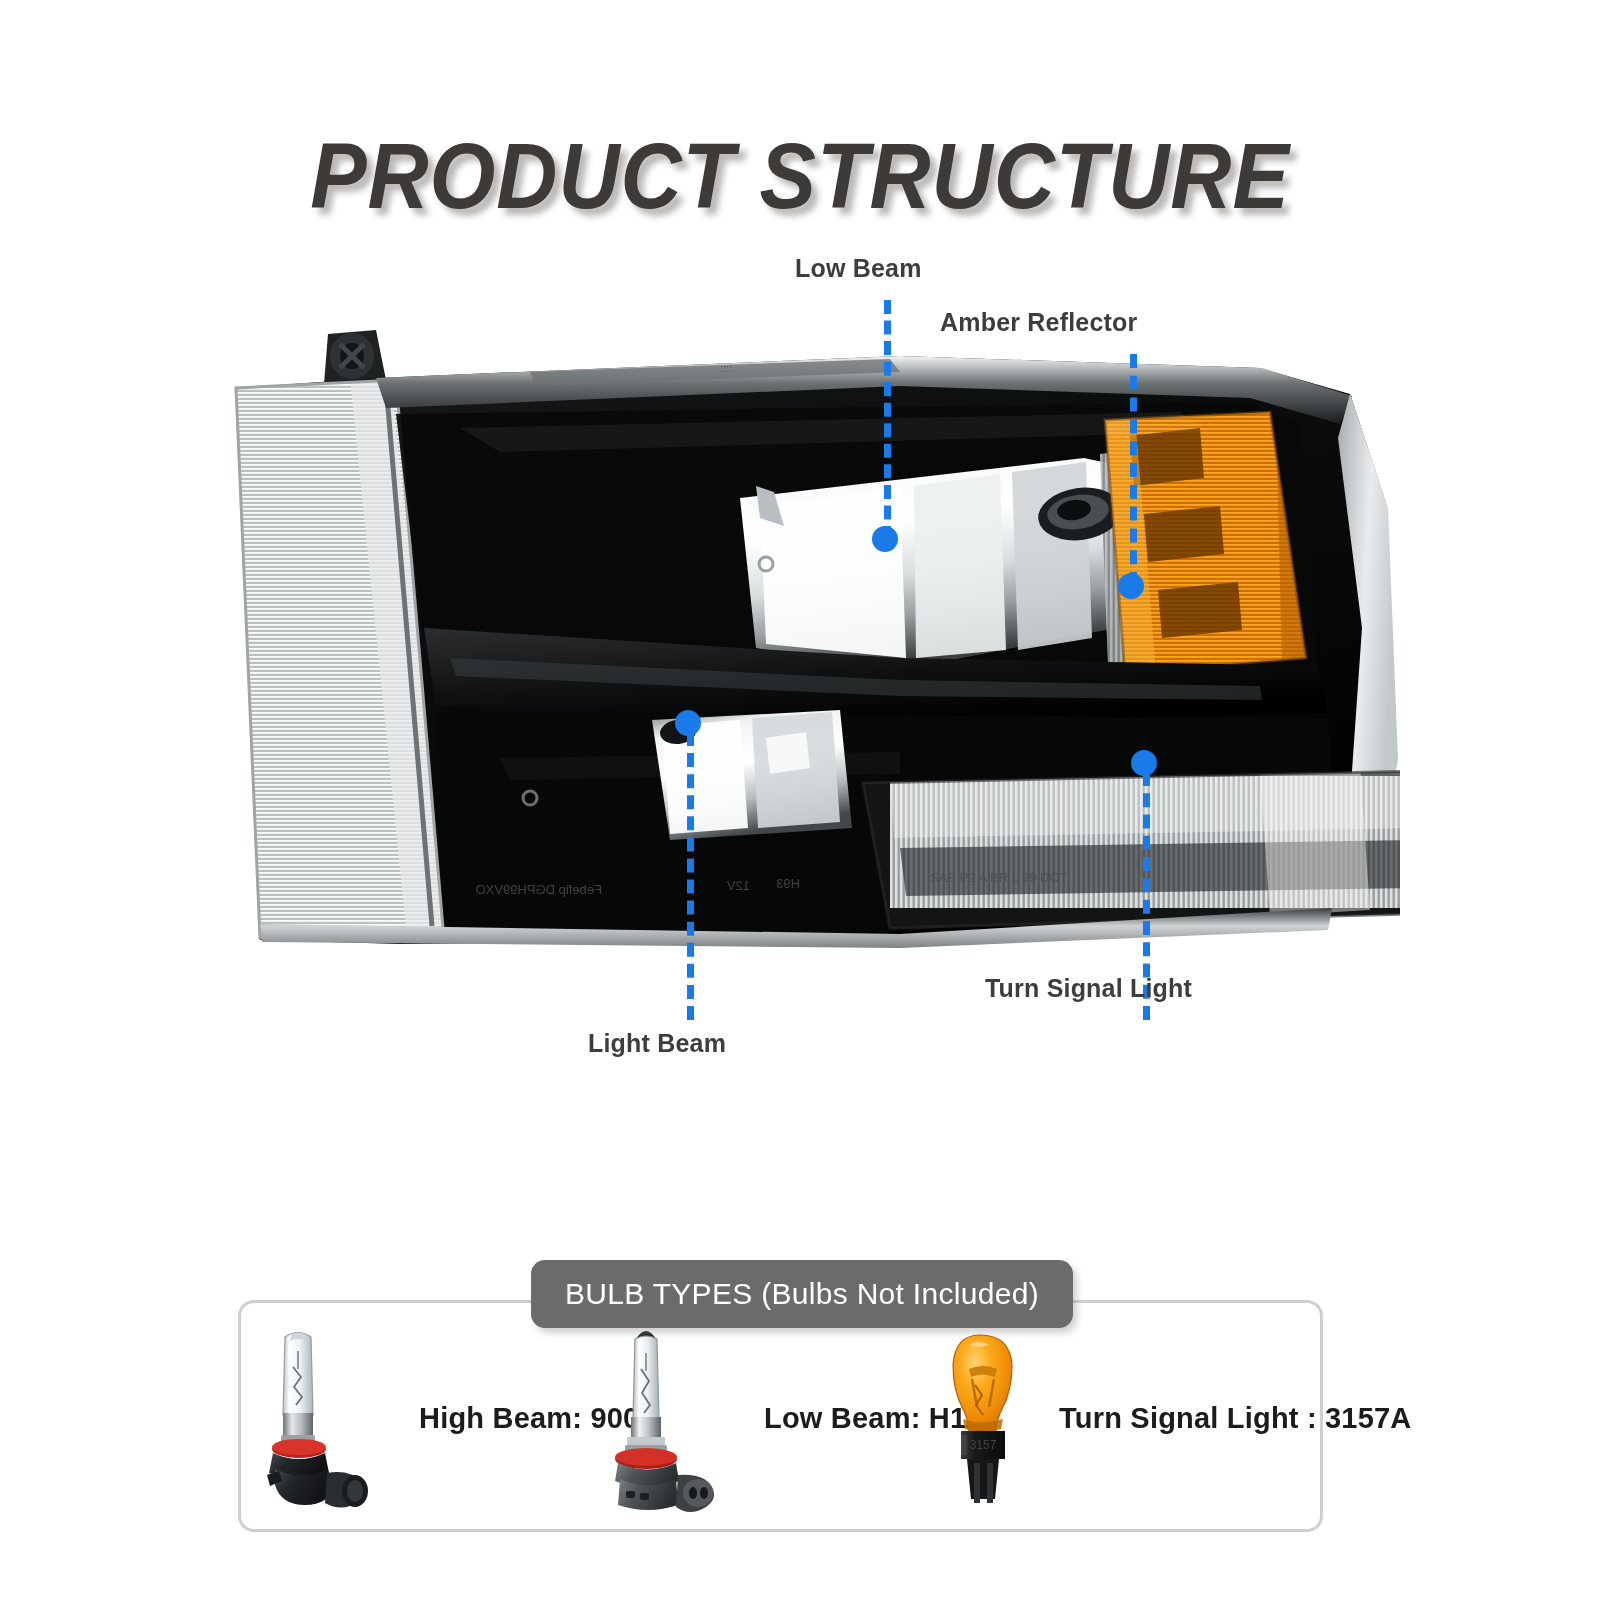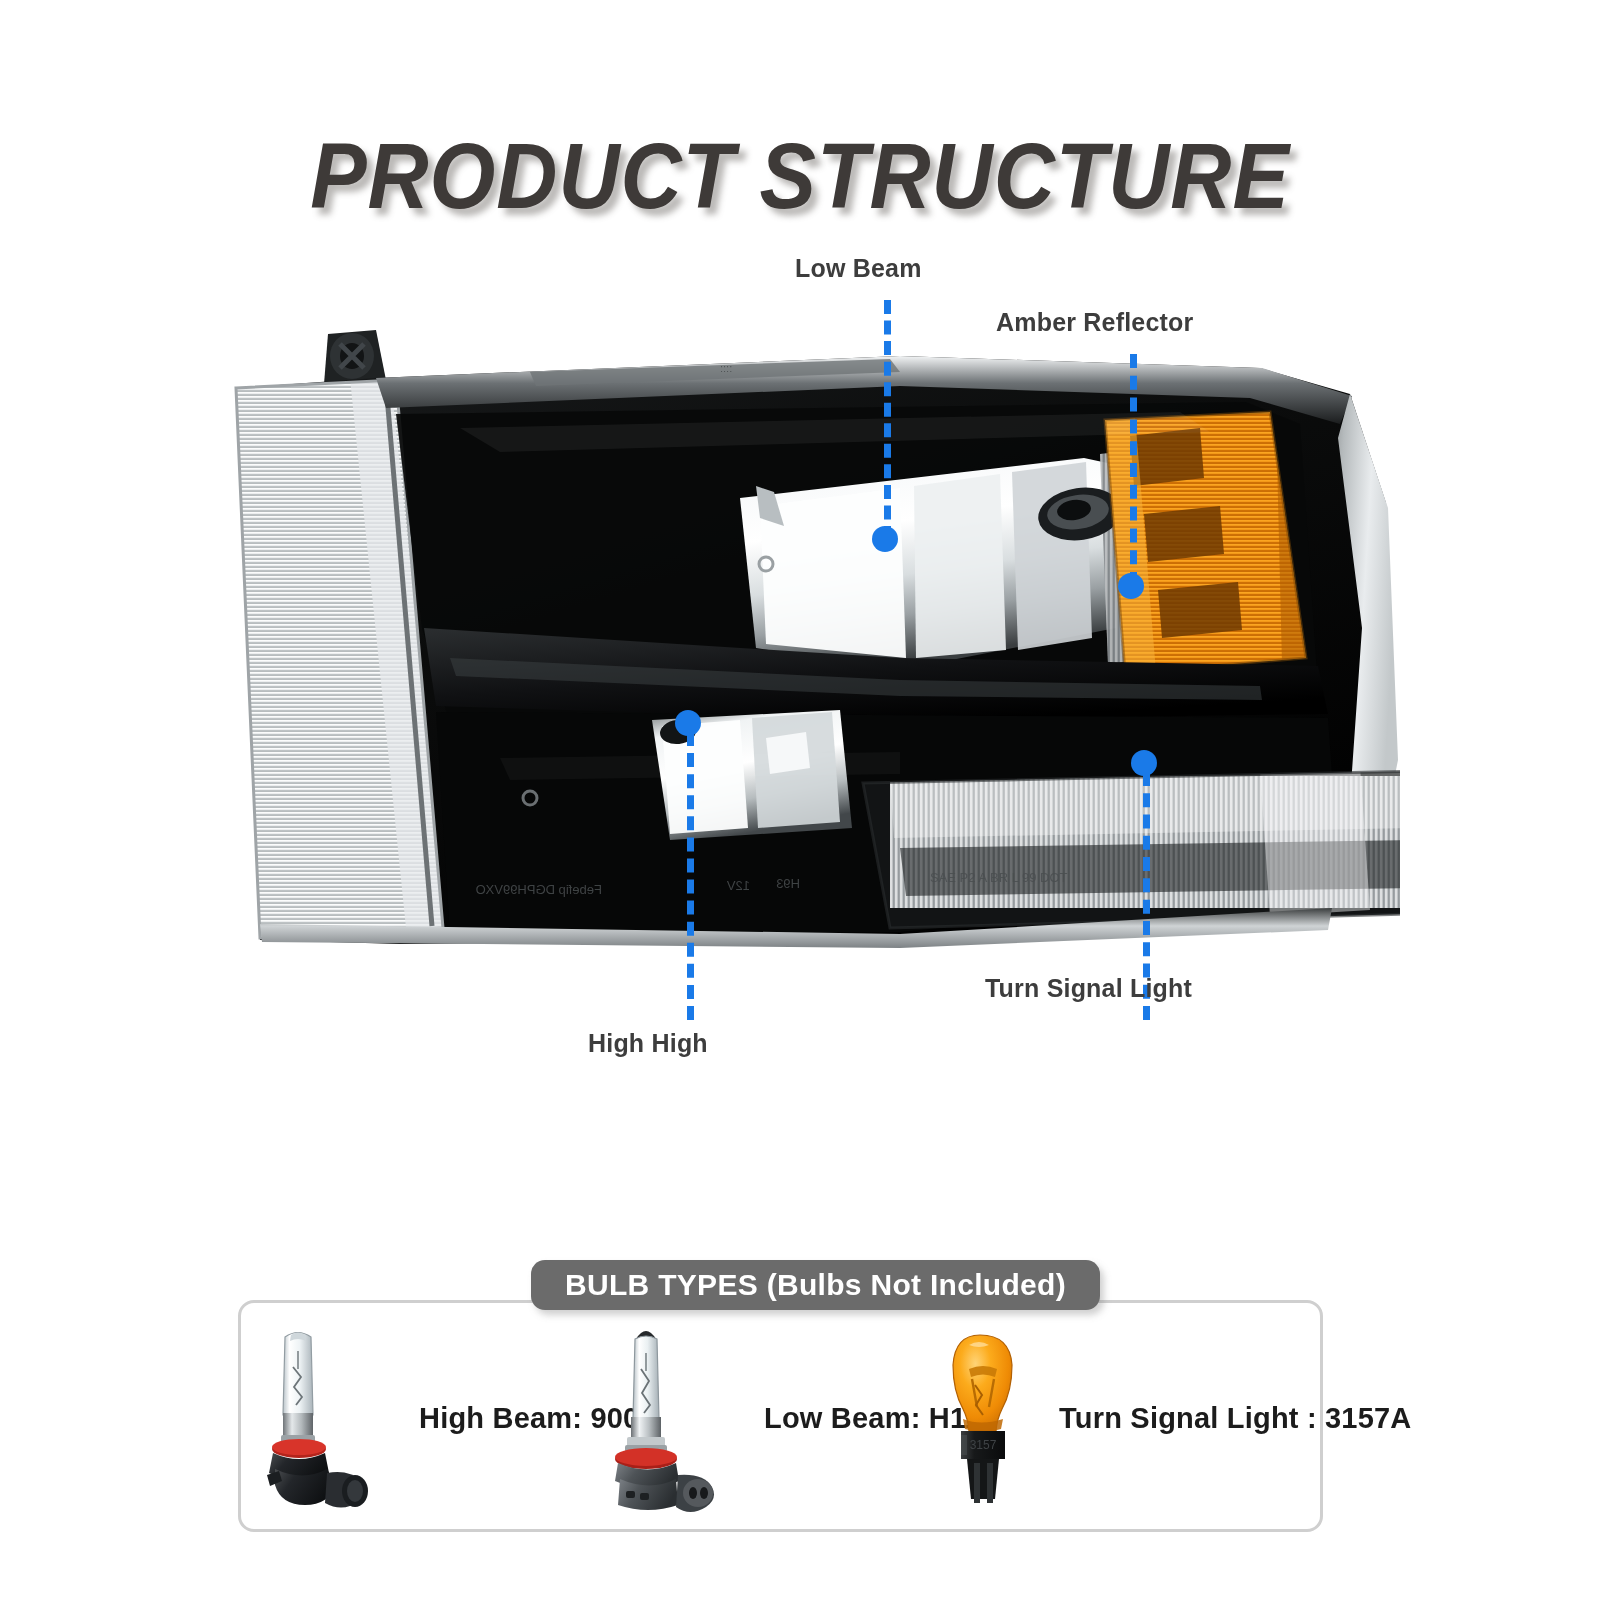--- a/index.html
+++ b/index.html
@@ -37,21 +37,21 @@
   
   .callout {
     position:absolute;
     font-size:25px;
     font-weight:600;
     color:#3d3d3d;
     white-space:nowrap;
     letter-spacing:0.2px;
   }
   #lbl-low   { left:795px;  top:222px; }
-  #lbl-amber { left:996px;  top:276px; }
+  #lbl-amber { left:940px;  top:276px; }
   #lbl-high  { left:588px;  top:997px; }
   #lbl-turn  { left:985px;  top:942px; }
 
   
   .leader {
     position:absolute;
     width:0;
     border-left:7px dashed #1a7ae8;
   }
   .dot {
@@ -89,29 +89,29 @@
     position:absolute;
     left:238px; top:1268px;
     width:1085px; height:232px;
     border:3px solid #cfcfcf;
     border-radius:16px;
     background:#ffffff;
   }
   #bulbs-banner {
     position:absolute;
     left:531px; top:1228px;
-    height:50px;
+    height:68px;
     padding:0 34px;
     display:flex; align-items:center; justify-content:center;
     background:#6b6b6b;
     border-radius:14px;
     color:#ffffff;
     font-family:"Liberation Sans Narrow","Liberation Sans",sans-serif;
     font-size:30px;
-    font-weight:bold;
+    font-weight:normal;
     letter-spacing:0.3px;
     white-space:nowrap;
     box-shadow:4px 5px 7px rgba(120,120,120,0.35);
     z-index:4;
   }
   .bulb-item {
     position:absolute;
     display:flex;
     align-items:center;
   }
@@ -305,21 +305,21 @@
   <div class="dot" id="dot-low"></div>
   <div class="leader" id="lead-amber"></div>
   <div class="dot" id="dot-amber"></div>
   <div class="leader" id="lead-high"></div>
   <div class="dot" id="dot-high"></div>
   <div class="leader" id="lead-turn"></div>
   <div class="dot" id="dot-turn"></div>
 
   <div class="callout" id="lbl-low">Low Beam</div>
   <div class="callout" id="lbl-amber">Amber Reflector</div>
-  <div class="callout" id="lbl-high">High High</div>
+  <div class="callout" id="lbl-high">Light Beam</div>
   <div class="callout" id="lbl-turn">Turn Signal Light</div>
 
   <div id="bulbs-panel"></div>
   <div id="bulbs-banner">BULB TYPES (Bulbs Not Included)</div>
 
   <div class="bulb-item" id="bulb-item-0">
     <svg width="150" height="190" viewBox="0 0 150 190">
       <defs>
         <linearGradient id="g9005glass" x1="0" y1="0" x2="1" y2="0">
           <stop offset="0%" stop-color="#b9c3c9"></stop>

